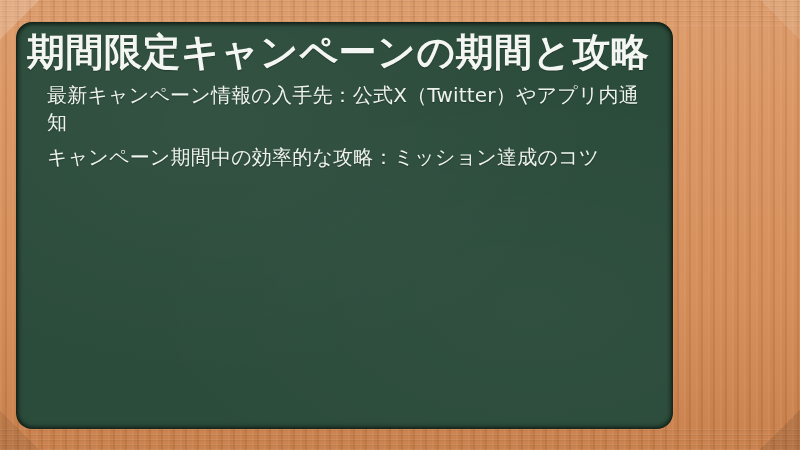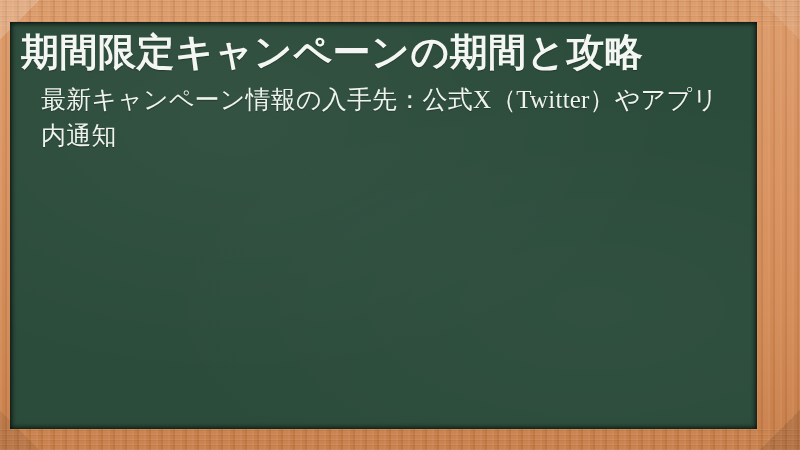--- a/index.html
+++ b/index.html
@@ -53,34 +53,35 @@
     pointer-events: none;
   }
   .miter.tl { left: 0;  top: 0;    background: linear-gradient(135deg, rgba(255,255,255,0.18) 0 50%, rgba(0,0,0,0) 50%); }
   .miter.tr { right: 0; top: 0;    background: linear-gradient(225deg, rgba(255,255,255,0.10) 0 50%, rgba(0,0,0,0) 50%); }
   .miter.bl { left: 0;  bottom: 0; background: linear-gradient(45deg,  rgba(0,0,0,0.08) 0 50%, rgba(0,0,0,0) 50%); }
   .miter.br { right: 0; bottom: 0; background: linear-gradient(315deg, rgba(0,0,0,0.10) 0 50%, rgba(0,0,0,0) 50%); }
 
   
   .board {
     position: absolute;
-    left: 10px;
+    left: 16px;
     top: 22px;
-    width: 747px;
+    width: 657px;
     height: 407px;
     background:
       radial-gradient(ellipse at 30% 25%, rgba(255,255,255,0.035) 0%, rgba(255,255,255,0) 60%),
       radial-gradient(ellipse at 78% 70%, rgba(255,255,255,0.025) 0%, rgba(255,255,255,0) 55%),
       #2c4c3b;
     box-shadow:
       inset 0 2px 5px rgba(0,0,0,0.45),
       inset 2px 0 5px rgba(0,0,0,0.35),
       inset -2px 0 5px rgba(0,0,0,0.30),
       inset 0 -2px 5px rgba(0,0,0,0.35);
     overflow: hidden;
+    border-radius: 16px;
   }
 
   
   .board-inner {
     position: absolute;
     left: 11px;
     top: 6px;
     right: 17px;
   }
   .title {
@@ -92,26 +93,25 @@
     margin: 0 0 6px 0;
     text-shadow: 0 1px 1px rgba(0,0,0,0.30);
   }
   .bullets {
     margin: 0;
     padding: 0 0 0 20px;
     list-style: none;
   }
   .bullet {
     color: #eef3ee;
-    font-size: 25px;
-    line-height: 36px;
+    font-size: 20px;
+    line-height: 27px;
     margin: 0 0 8px 0;
     letter-spacing: 0.2px;
     text-shadow: 0 1px 1px rgba(0,0,0,0.28);
-    font-family: Liberation Serif, serif;
   }
   .bullet:last-child { margin-bottom: 0; }
 </style>
 </head>
 <body>
 
 <div id="slide">
 
   <div class="frame">
     <div class="frame-grain-h"></div>
@@ -122,19 +122,20 @@
     <div class="miter br"></div>
   </div>
 
   <div class="board">
     <div class="board-inner">
 
       <h1 class="title">期間限定キャンペーンの期間と攻略</h1>
 
       <ul class="bullets">
         <li class="bullet">最新キャンペーン情報の入手先：公式X（Twitter）やアプリ内通知</li>
+        <li class="bullet">キャンペーン期間中の効率的な攻略：ミッション達成のコツ</li>
       </ul>
 
     </div>
 
   </div>
 
 </div>
 
 </body></html>

